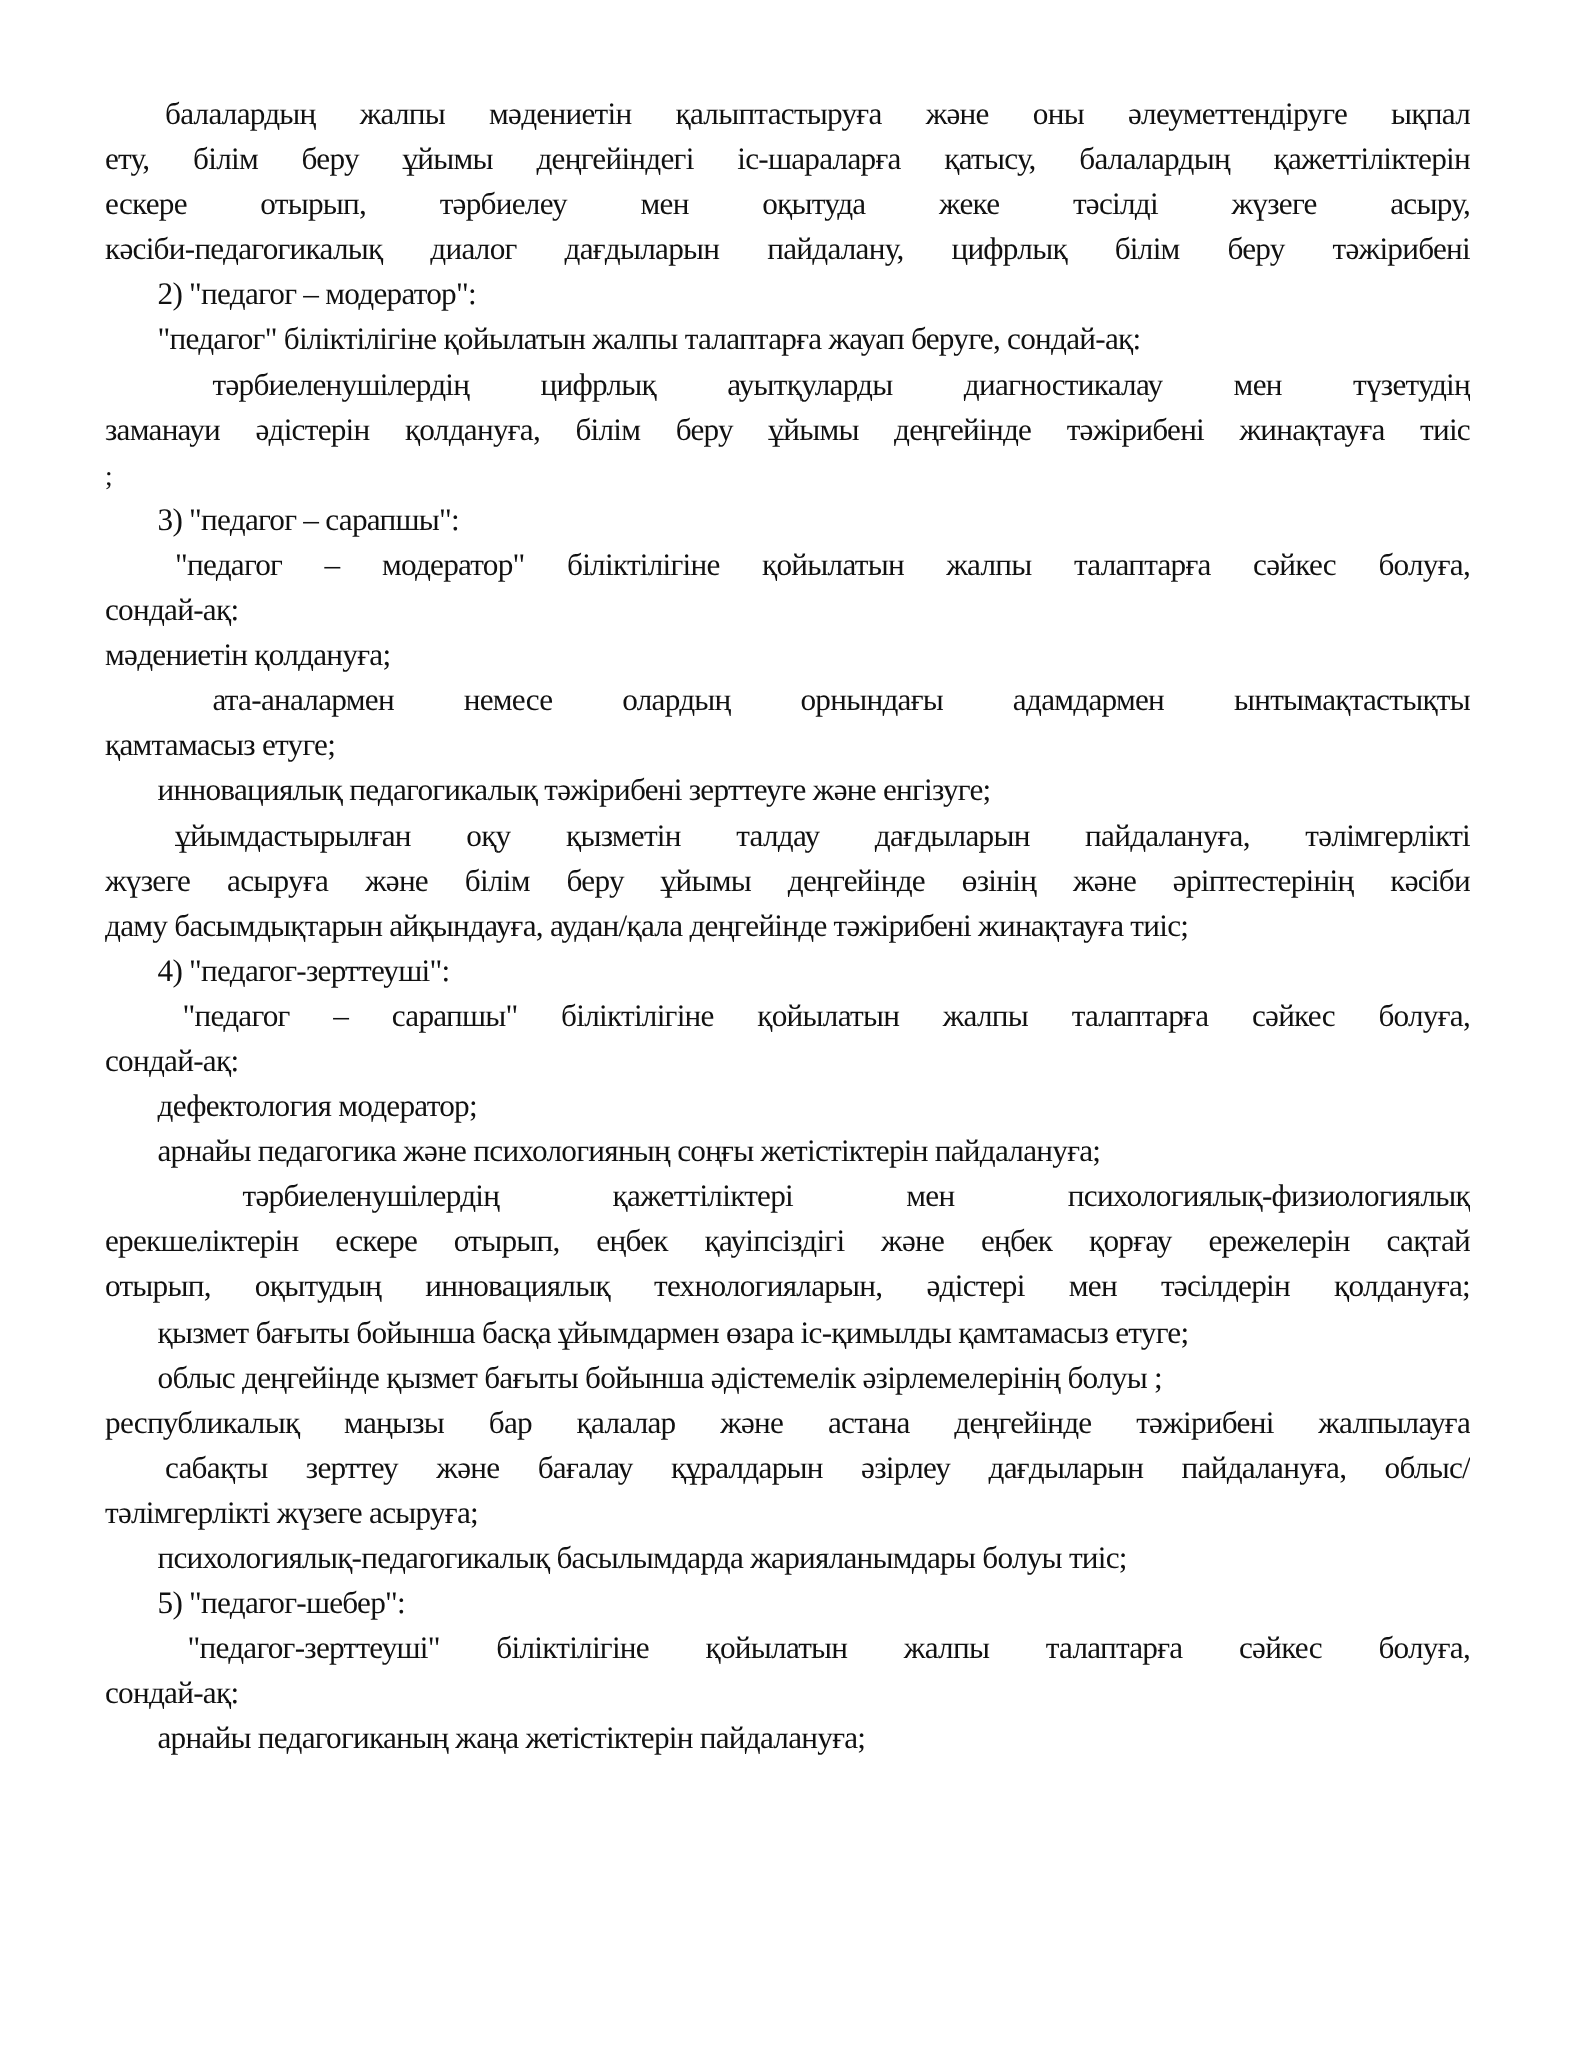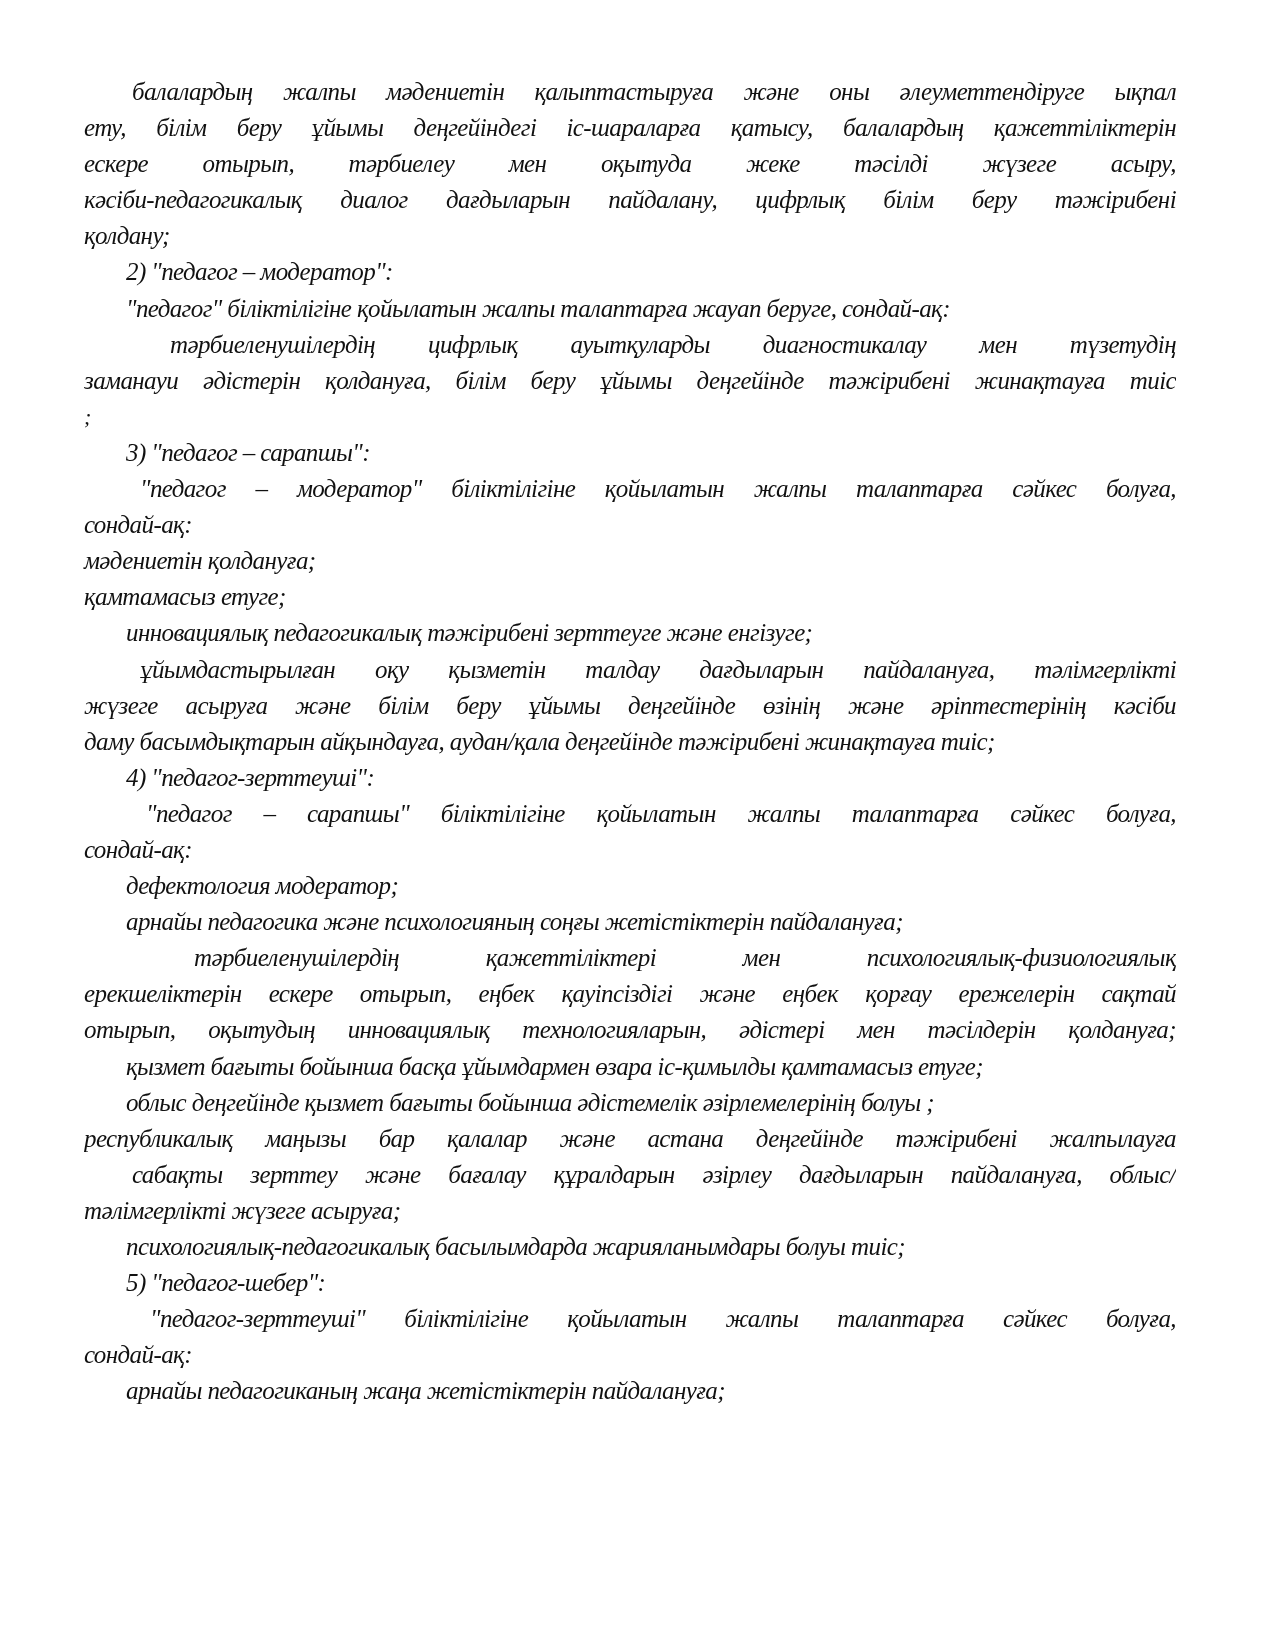--- a/index.html
+++ b/index.html
@@ -21,21 +21,20 @@
     top: 74px;
     width: 1092px;
   }
   .line {
     font-size: 25px;
     line-height: 36.1px;
     height: 36.1px;
     white-space: nowrap;
     letter-spacing: -0.6px;
     transform-origin: left center;
-    font-style: italic;
   }
   .just {
     text-align: justify;
     text-align-last: justify;
     white-space: normal;
     overflow: hidden;
   }
   .i1 { padding-left: 42px; }
   .i2 { padding-left: 48px; }
   .i3 { padding-left: 56px; }
@@ -47,30 +46,30 @@
   .semicolon-only { font-size: 22px; }
 </style>
 </head>
 <body>
 
 <div class="page" id="page">
     <div class="line i2 just">балалардың жалпы мәдениетін қалыптастыруға және оны әлеуметтендіруге ықпал</div>
     <div class="line just">ету, білім беру ұйымы деңгейіндегі іс-шараларға қатысу, балалардың қажеттіліктерін</div>
     <div class="line just">ескере отырып, тәрбиелеу мен оқытуда жеке тәсілді жүзеге асыру,</div>
     <div class="line just">кәсіби-педагогикалық диалог дағдыларын пайдалану, цифрлық білім беру тәжірибені</div>
-    <div class="line">қолдану;</div>
     <div class="line i1">2) "педагог – модератор":</div>
     <div class="line i1">"педагог" біліктілігіне қойылатын жалпы талаптарға жауап беруге, сондай-ақ:</div>
     <div class="line i7 just">тәрбиеленушілердің цифрлық ауытқуларды диагностикалау мен түзетудің</div>
     <div class="line just">заманауи әдістерін қолдануға, білім беру ұйымы деңгейінде тәжірибені жинақтауға тиіс</div>
     <div class="line semicolon-only">;</div>
     <div class="line i1">3) "педагог – сарапшы":</div>
     <div class="line i3 just">"педагог – модератор" біліктілігіне қойылатын жалпы талаптарға сәйкес болуға,</div>
     <div class="line">сондай-ақ:</div>
     <div class="line">мәдениетін қолдануға;</div>
+    <div class="line i7 just">ата-аналармен немесе олардың орнындағы адамдармен ынтымақтастықты</div>
     <div class="line">қамтамасыз етуге;</div>
     <div class="line i1">инновациялық педагогикалық тәжірибені зерттеуге және енгізуге;</div>
     <div class="line i3 just">ұйымдастырылған оқу қызметін талдау дағдыларын пайдалануға, тәлімгерлікті</div>
     <div class="line just">жүзеге асыруға және білім беру ұйымы деңгейінде өзінің және әріптестерінің кәсіби</div>
     <div class="line">даму басымдықтарын айқындауға, аудан/қала деңгейінде тәжірибені жинақтауға тиіс;</div>
     <div class="line i1">4) "педагог-зерттеуші":</div>
     <div class="line i4 just">"педагог – сарапшы" біліктілігіне қойылатын жалпы талаптарға сәйкес болуға,</div>
     <div class="line">сондай-ақ:</div>
     <div class="line i1">дефектология модератор;</div>
     <div class="line i1">арнайы педагогика және психологияның соңғы жетістіктерін пайдалануға;</div>

